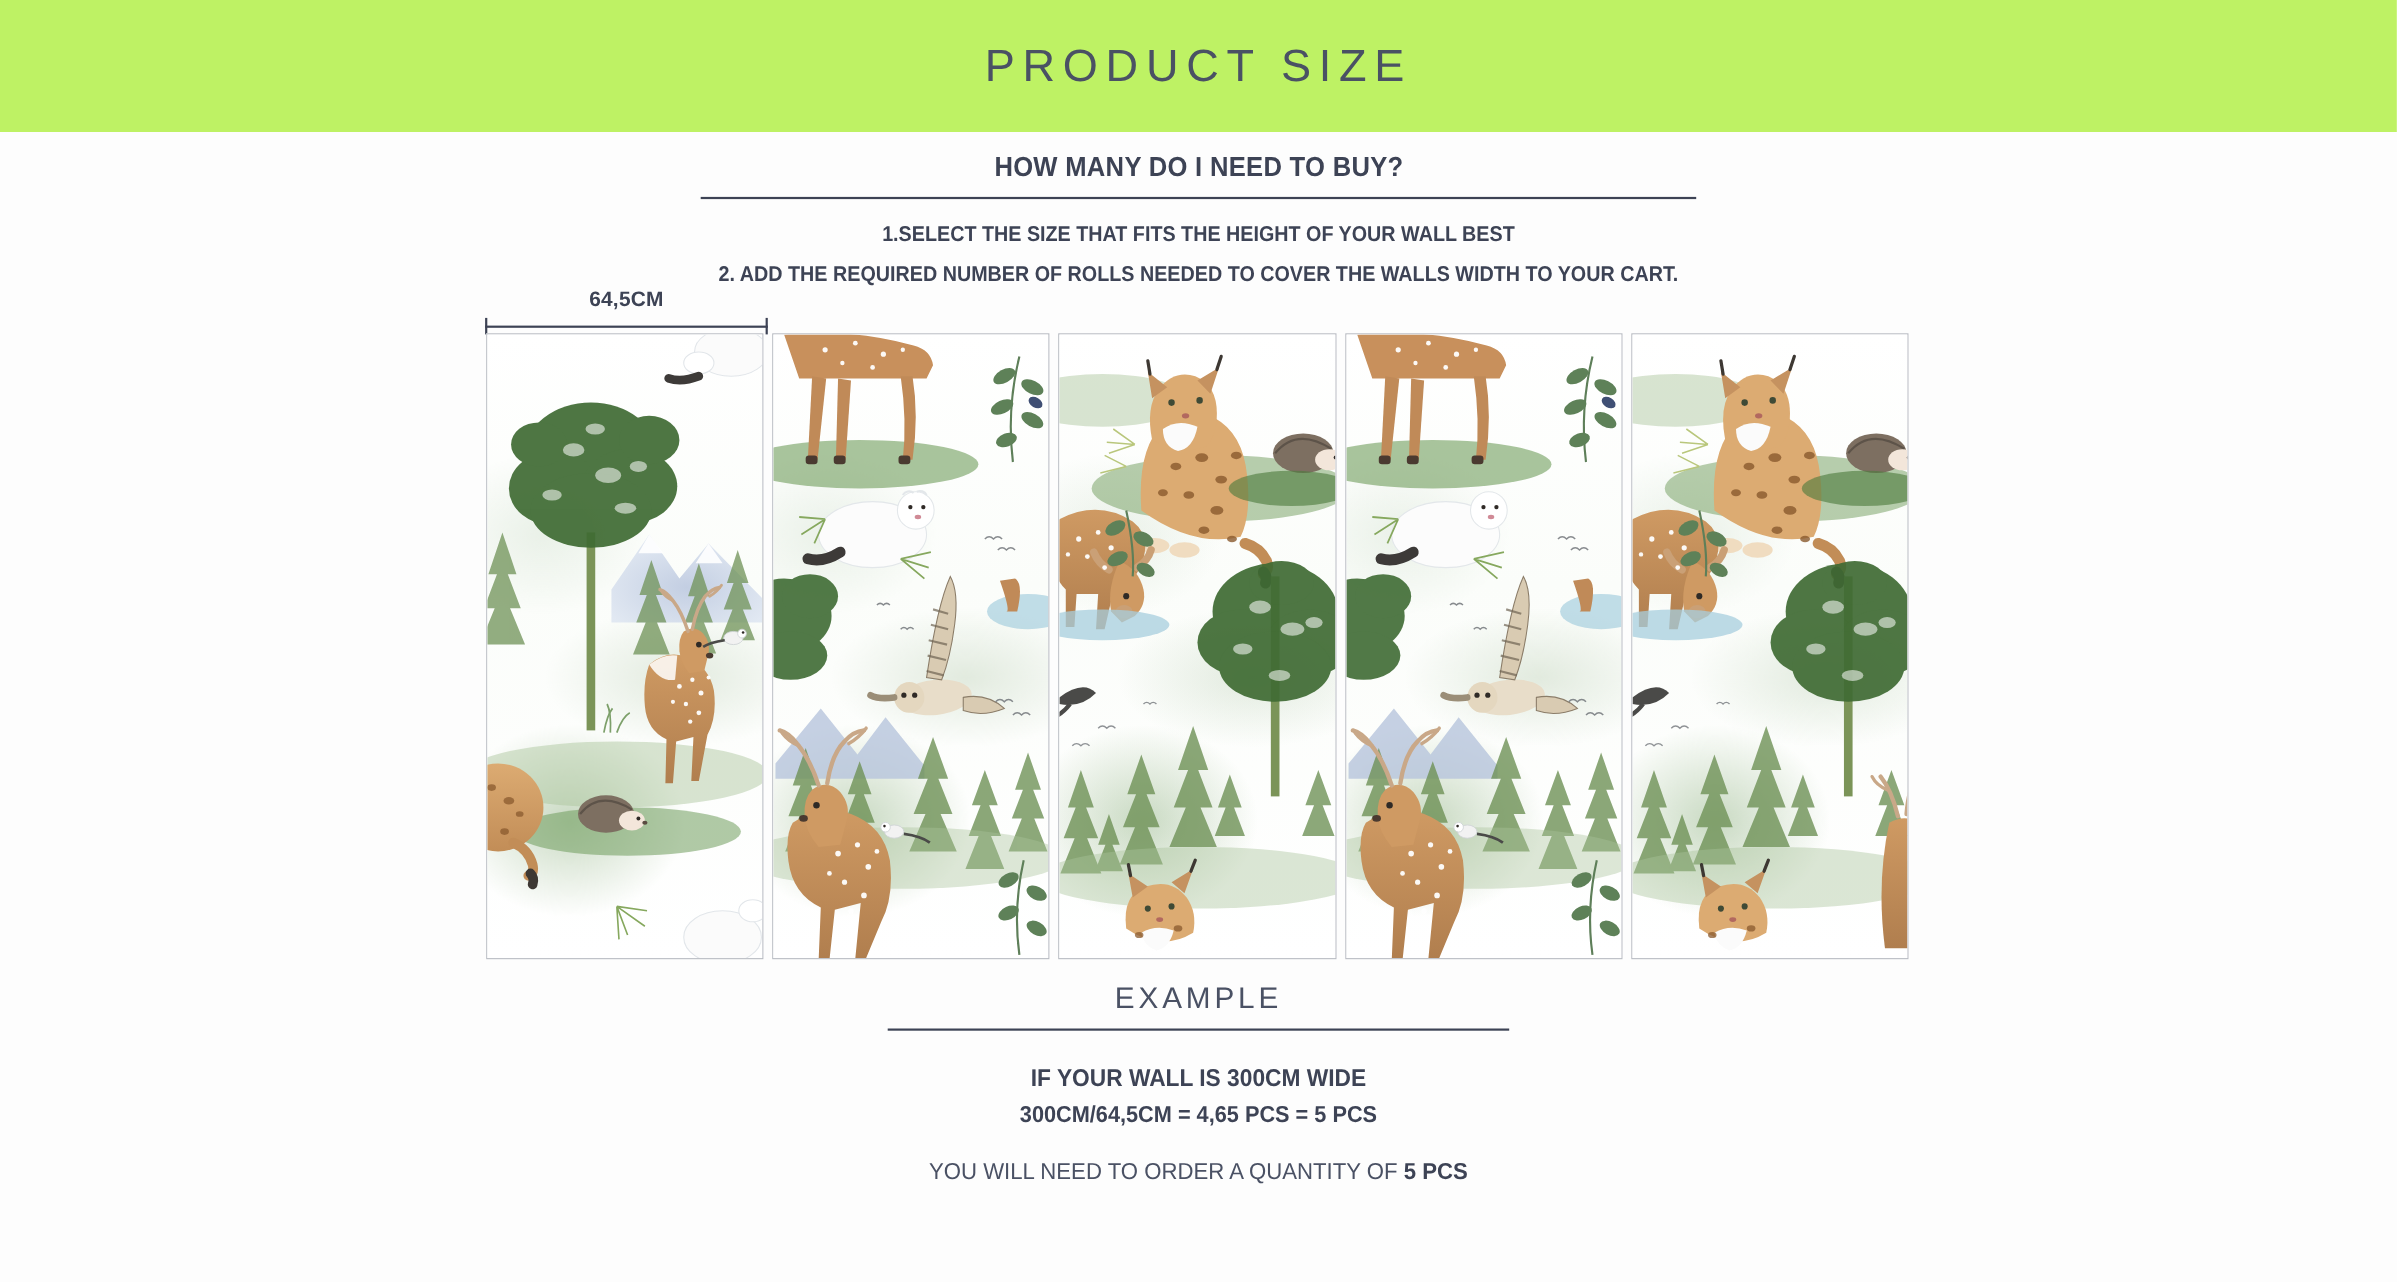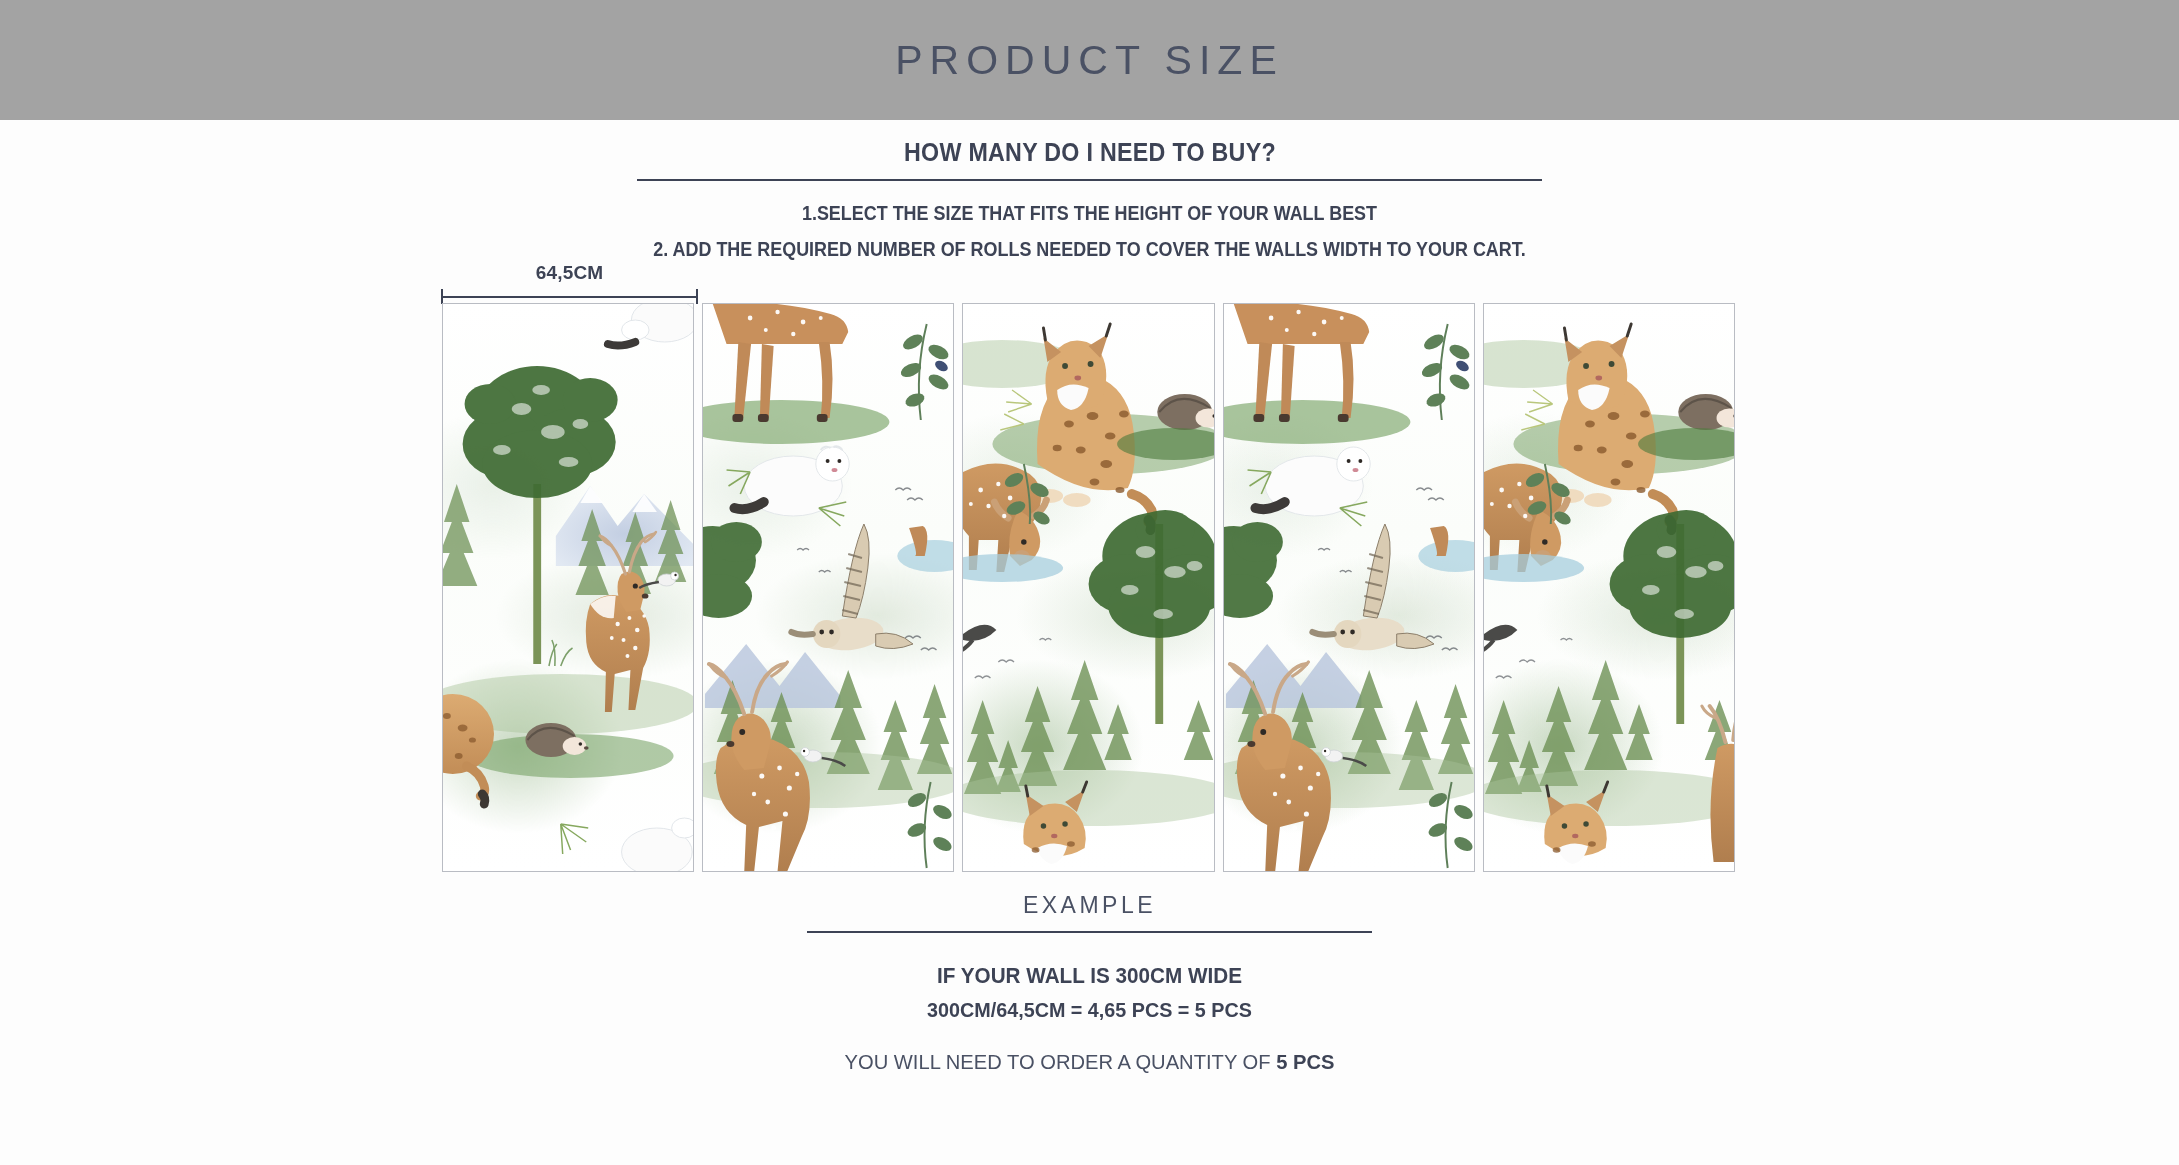--- a/index.html
+++ b/index.html
@@ -13,21 +13,21 @@
     font-family: "Liberation Sans", sans-serif;
     color: #3d4355;
     overflow: hidden;
     position: relative;
   }
 
   
   .header-band {
     width: 100%;
     height: 120px;
-    background: #a3a3a3;
+    background: #bef264;
     display: flex;
     align-items: center;
     justify-content: center;
     box-sizing: border-box;
   }
   .page-title {
     font-size: 41px;
     font-weight: 300;
     letter-spacing: 7px;
     color: #4a5164;
@@ -145,21 +145,21 @@
 
   
   .example-block {
     position: absolute;
     left: 0;
     right: 0;
     top: 892px;
     text-align: center;
   }
   .example-title {
-    font-size: 23px;
+    font-size: 27px;
     font-weight: 300;
     letter-spacing: 3.5px;
     color: #4a5164;
   }
   .example-line-1 {
     font-size: 22px;
     font-weight: 700;
     margin-top: 30px;
     transform: scaleX(0.94);
     display: block;

